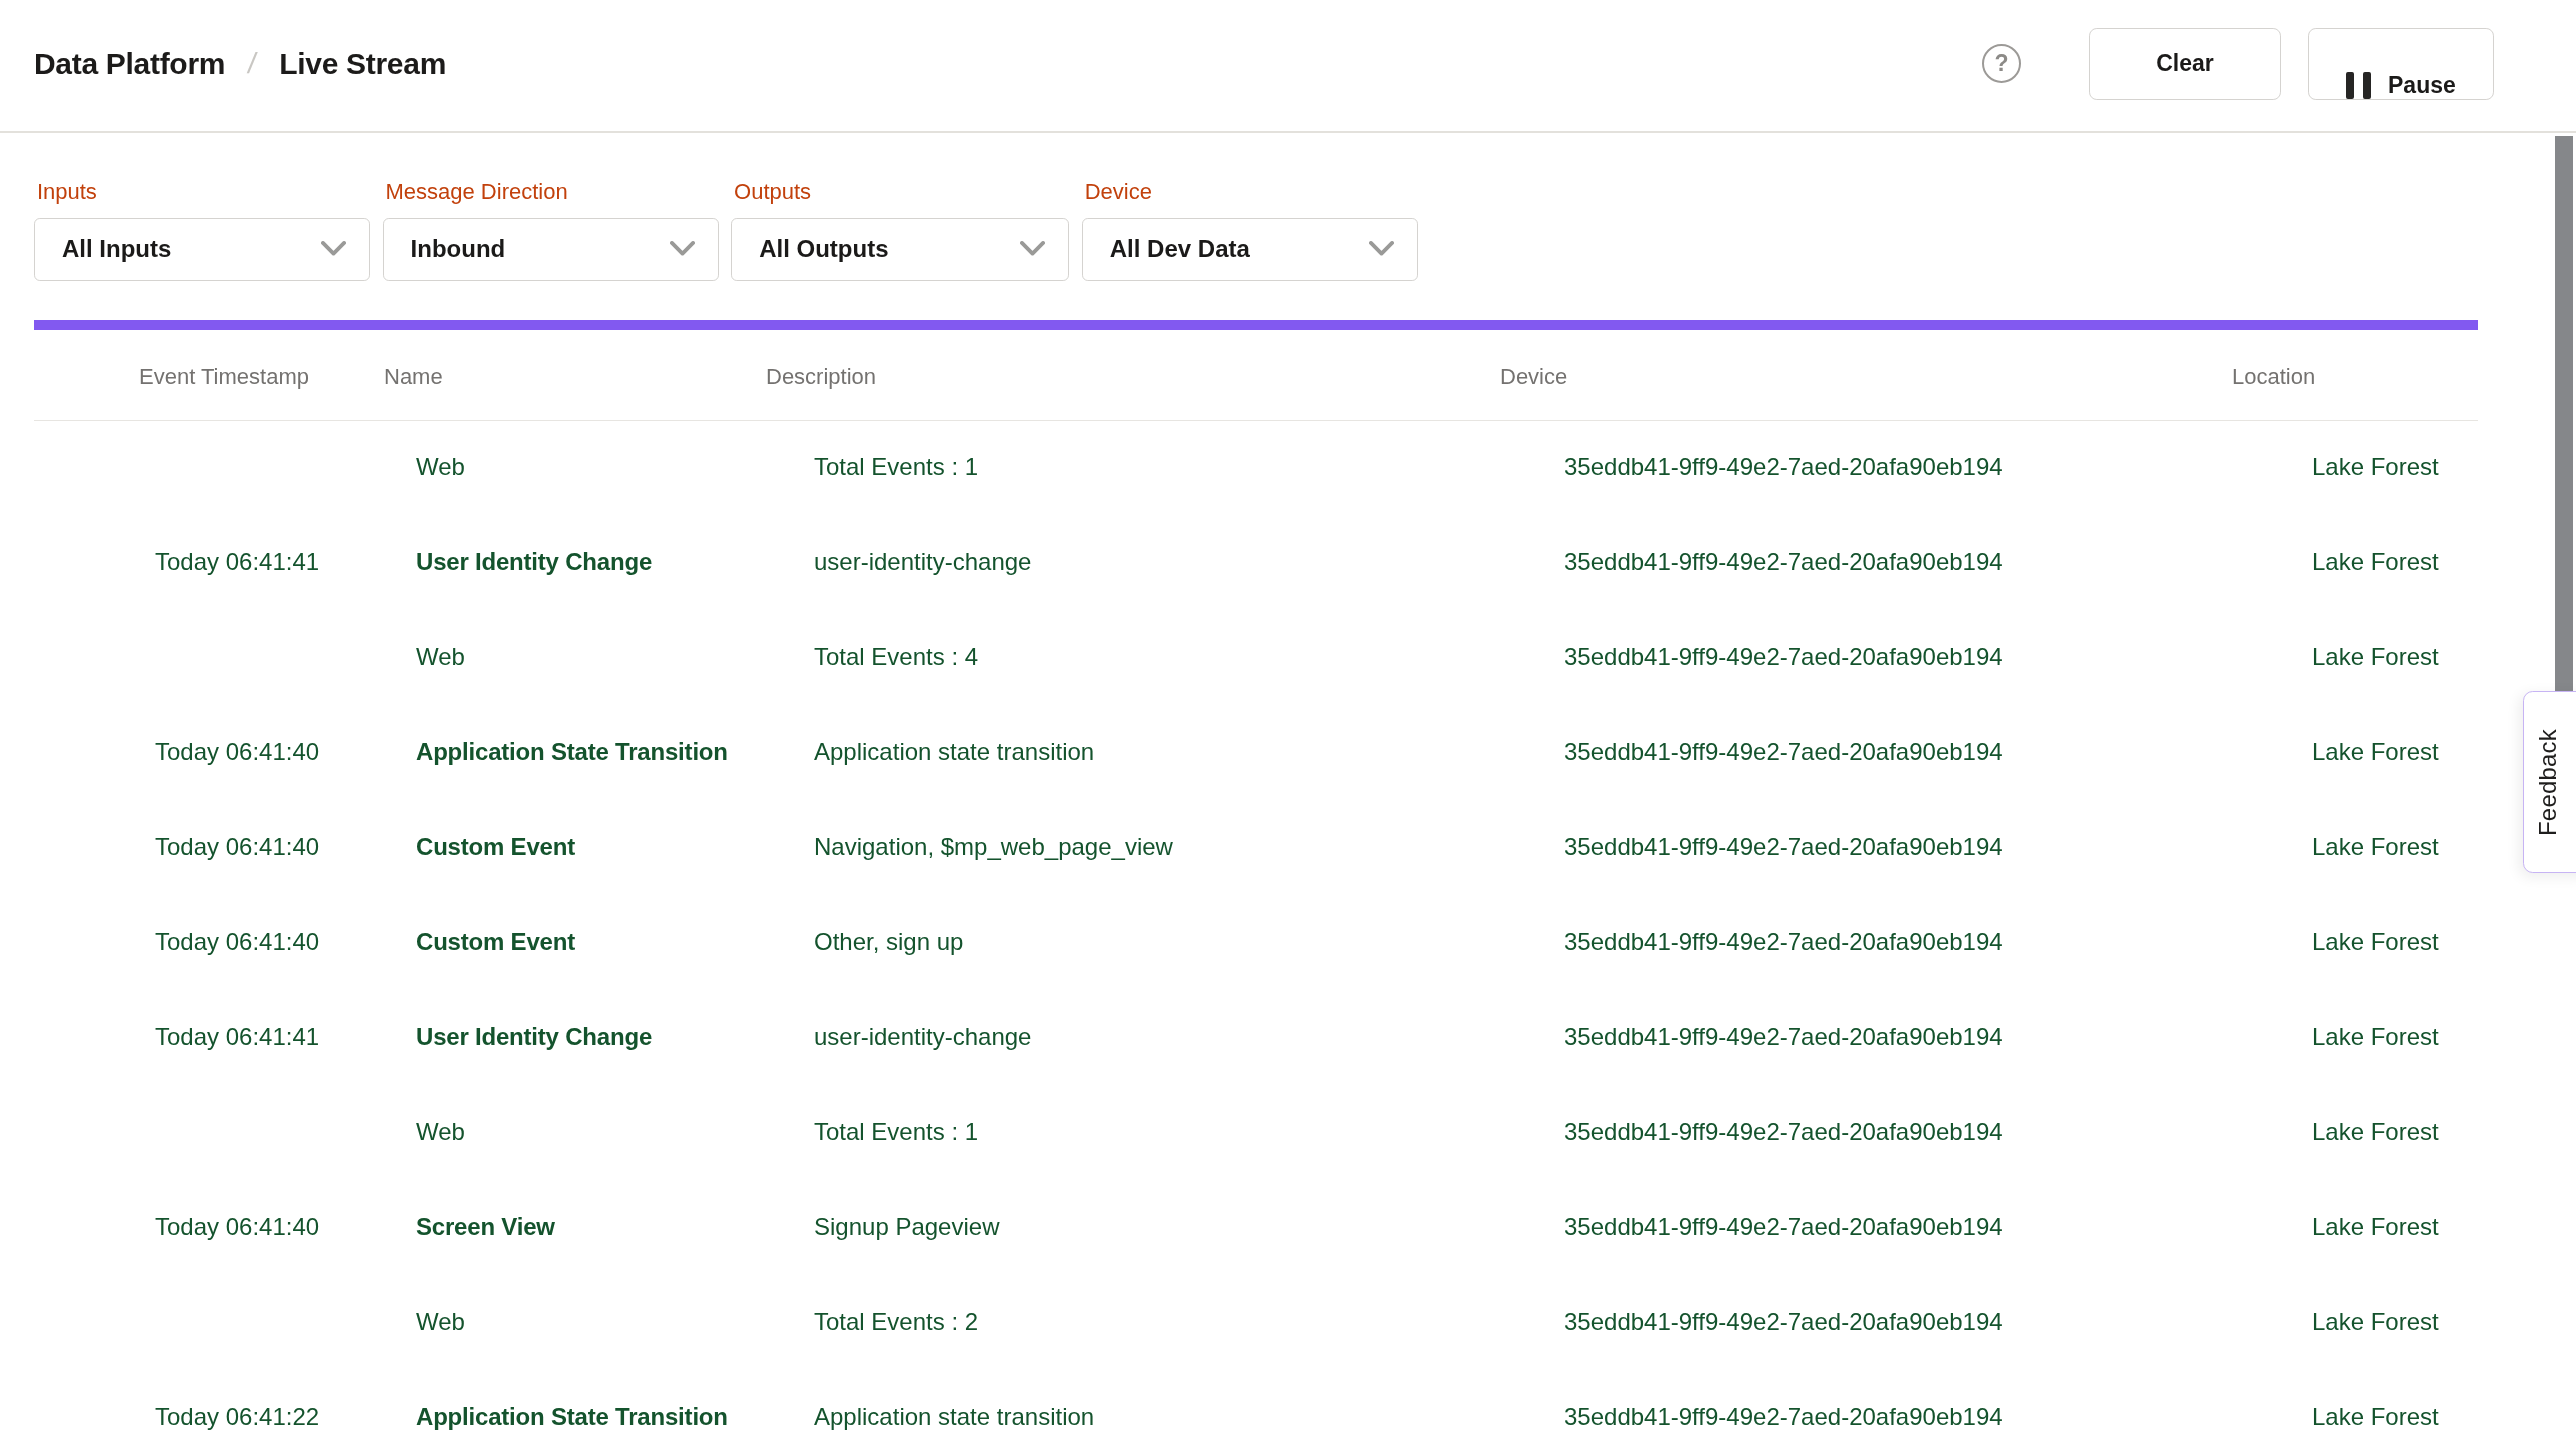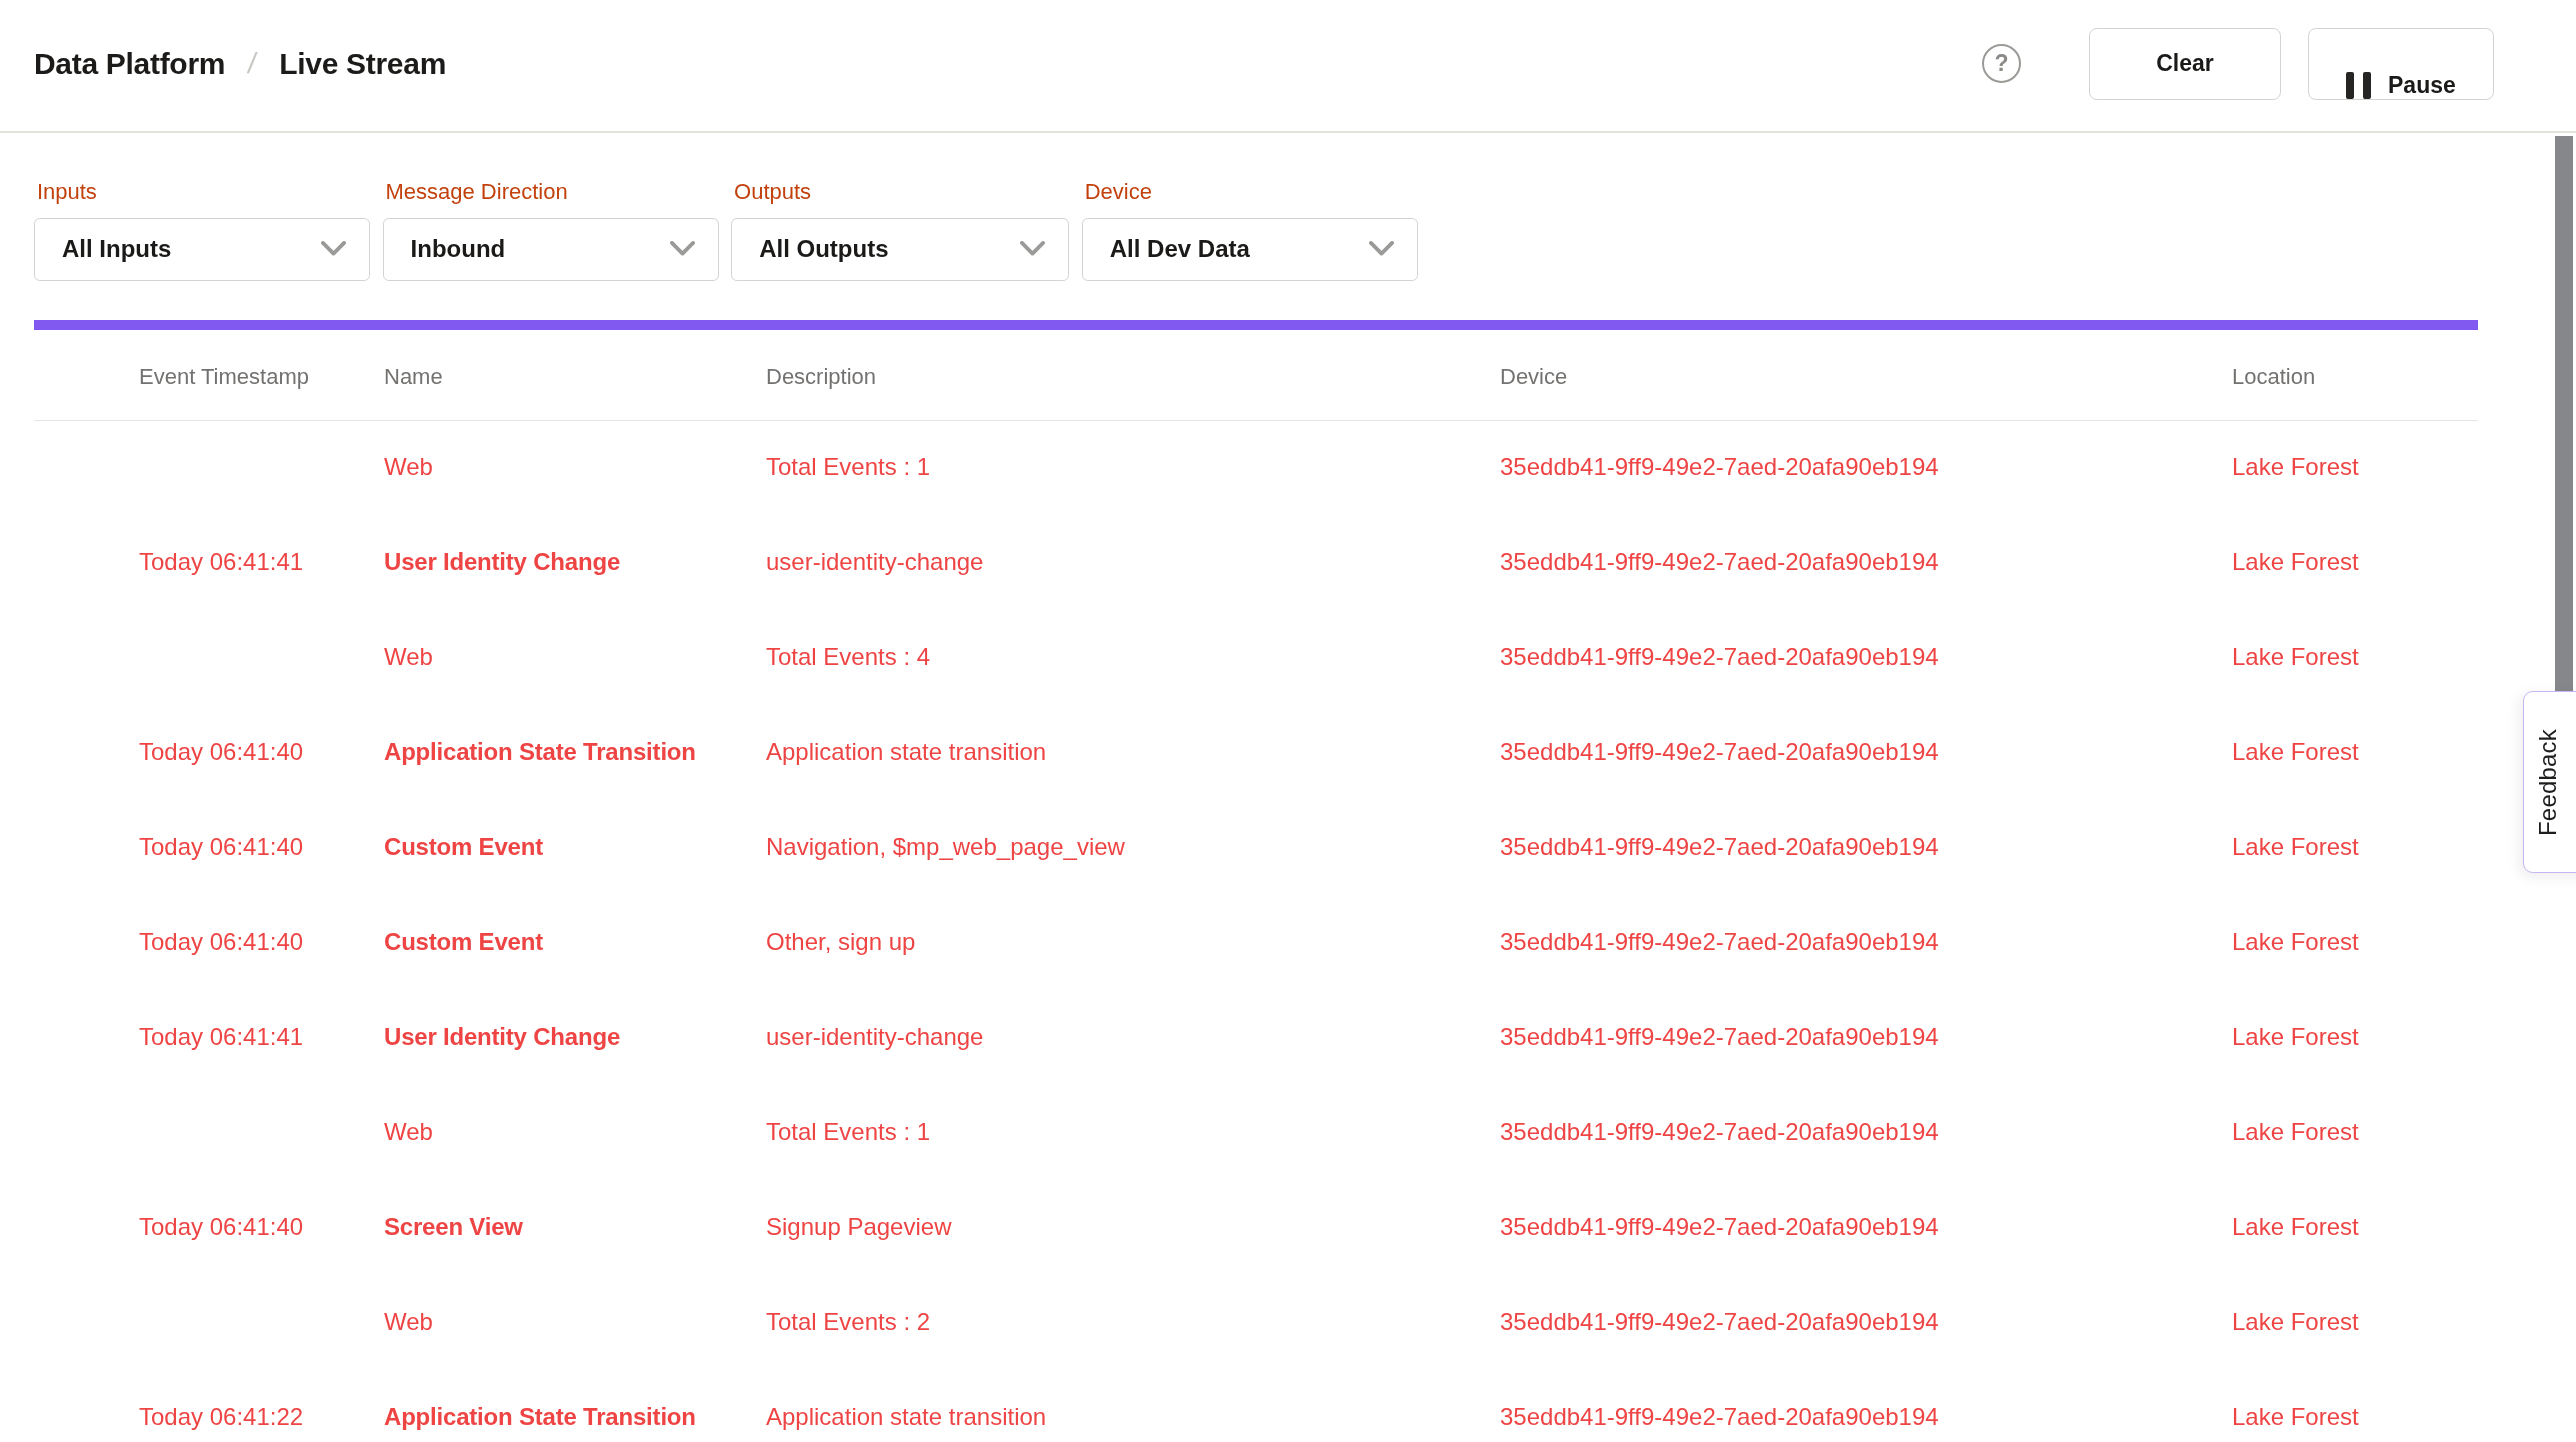--- a/index.html
+++ b/index.html
@@ -146,21 +146,22 @@
   .table-body {
     position: absolute;
     top: 419px; left: 34px;
     width: 2444px;
     bottom: 0;
     overflow: hidden;
   }
   .row {
     height: 95px;
     font-size: 24px;
-    color: #ef4444;
+    color: #14532d;
+    gap: 16px;
   }
   .cell { white-space: nowrap; overflow: hidden; }
   .cell-name.bold { font-weight: 700; letter-spacing: -0.2px; }
   .expand-btn {
     width: 29px; height: 29px;
     margin-left: 9.7px;
     background: #c9cdd2;
     border-radius: 7.8px;
     position: relative;
     cursor: pointer;

